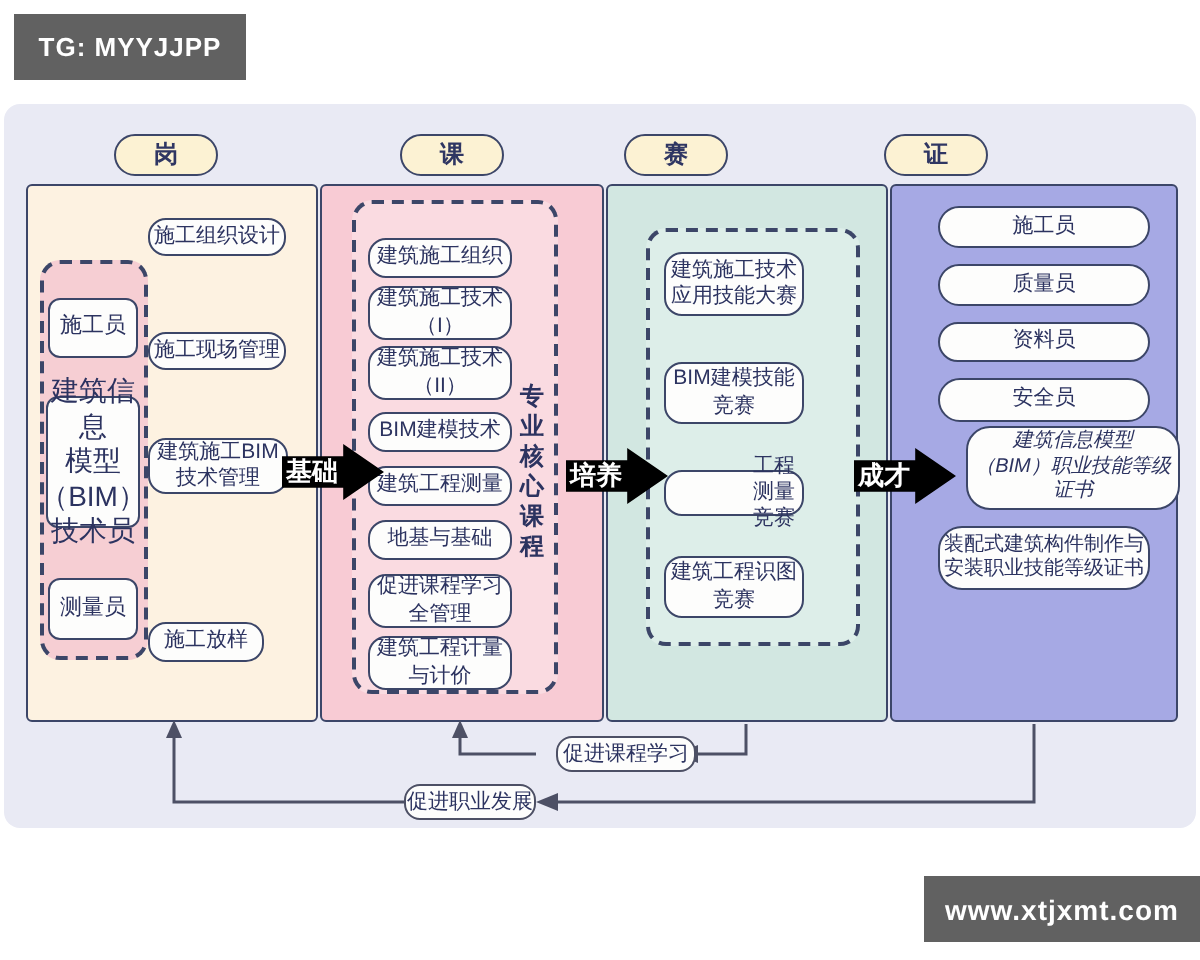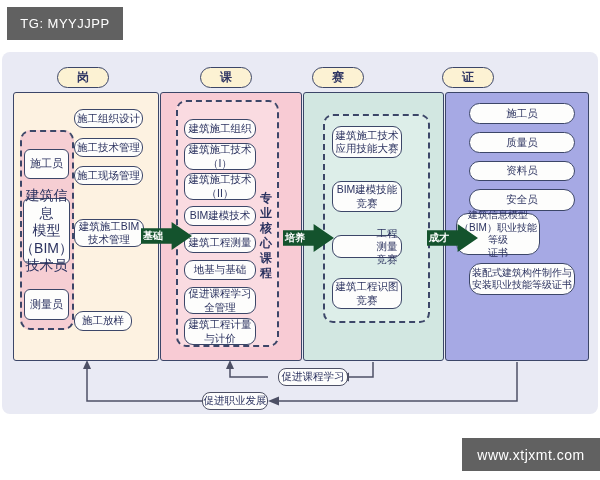--- a/index.html
+++ b/index.html
@@ -1,39 +1,39 @@
 <!DOCTYPE html>
 <html><head>
 <meta charset="utf-8">
 <style>
   html,body{margin:0;padding:0;}
   .page{position:relative;width:600px;height:480px;background:#ffffff;overflow:hidden;
         font-family:"Liberation Sans","DejaVu Sans",sans-serif;color:#2f3663;}
   .panel{position:absolute;left:2px;top:52px;width:596px;height:362px;background:#e9eaf4;border-radius:8px;}
   .wm{position:absolute;background:#616161;color:#fff;display:flex;align-items:center;justify-content:center;
-      font-weight:normal;letter-spacing:.5px;}
+      font-weight:bold;letter-spacing:.5px;}
   .wm-tg{left:7px;top:7px;width:116px;height:33px;font-size:13px;}
   .wm-site{left:462px;top:438px;width:138px;height:33px;font-size:14px;}
   .pill{position:absolute;top:67px;width:50px;height:19px;background:#fcf2d3;border:1.5px solid #3c4668;
         border-radius:11px;display:flex;align-items:center;justify-content:center;
         font-size:12px;font-weight:bold;color:#2f3663;}
   .col{position:absolute;top:92px;height:269px;border:1.5px solid #3c4668;border-radius:3px;box-sizing:border-box;}
   .col-post{left:13px;width:146px;background:#fdf2e1;}
   .col-course{left:160px;width:142px;background:#f8cbd4;}
   .col-comp{left:303px;width:141px;background:#d2e7e1;}
   .col-cert{left:445px;width:144px;background:#a6a9e4;}
   .dashed{position:absolute;border:2px dashed #3c4668;border-radius:10px;box-sizing:border-box;}
   .wbox{position:absolute;background:#fdfdfc;border:1.5px solid #3c4668;border-radius:9px;box-sizing:border-box;
         display:flex;align-items:center;justify-content:center;text-align:center;
         font-size:10.5px;line-height:1.25;white-space:pre-line;color:#2c3360;}
   .vlabel{position:absolute;font-size:12px;font-weight:bold;color:#2c3360;line-height:1.25;
           text-align:left;word-break:break-all;}
-  .parrow{position:absolute;width:51px;height:28px;background:#14532d;
+  .parrow{position:absolute;width:51px;height:28px;background:#000000;
           clip-path:polygon(0 22%,60% 22%,60% 0%,100% 50%,60% 100%,60% 78%,0 78%);
-          display:flex;align-items:center;color:#fff;font-size:10px;font-weight:bold;
+          display:flex;align-items:center;color:#fff;font-size:13px;font-weight:bold;
           padding-left:2px;box-sizing:border-box;z-index:5;}
   .fbox{position:absolute;background:#fdfdfc;border:1.5px solid #4d5065;border-radius:8px;box-sizing:border-box;
         display:flex;align-items:center;justify-content:center;font-size:10.5px;color:#2c3360;z-index:4;}
   svg.lines{position:absolute;left:0;top:0;pointer-events:none;z-index:3;}
 </style>
 </head>
 <body>
 
 <div class="page">
 
@@ -48,21 +48,20 @@
 
   <div class="col col-post">
     <div class="dashed" style="left:6px;top:37px;width:54px;height:200px;background:#f6ced3;"></div>
     <div class="wbox" style="left:10px;top:56px;width:45px;height:30px;border-radius:6px;font-size:11px;">施工员</div>
     <div class="wbox" style="left:9px;top:105px;width:47px;height:66px;border-radius:6px;font-size:14px;">建筑信息
 模型
 （BIM）
 技术员</div>
     <div class="wbox" style="left:10px;top:196px;width:45px;height:31px;border-radius:6px;font-size:11px;">测量员</div>
     <div class="wbox" style="left:60px;top:16px;width:69px;height:19px;">施工组织设计</div>
-    <div class="wbox" style="left:60px;top:45px;width:69px;height:19px;">施工技术管理</div>
     <div class="wbox" style="left:60px;top:73px;width:69px;height:19px;">施工现场管理</div>
     <div class="wbox" style="left:60px;top:126px;width:70px;height:28px;">建筑施工BIM
 技术管理</div>
     <div class="wbox" style="left:60px;top:218px;width:58px;height:20px;">施工放样</div>
   </div>
 
   <div class="col col-course">
     <div class="dashed" style="left:15px;top:7px;width:103px;height:247px;background:#fadbe1;"></div>
     <div class="wbox" style="left:23px;top:26px;width:72px;height:20px;">建筑施工组织</div>
     <div class="wbox" style="left:23px;top:50px;width:72px;height:27px;">建筑施工技术
@@ -88,21 +87,21 @@
     <div class="wbox" style="left:28px;top:142px;width:70px;height:23px;padding-left:40px;">工程测量竞赛</div>
     <div class="wbox" style="left:28px;top:185px;width:70px;height:31px;">建筑工程识图
 竞赛</div>
   </div>
 
   <div class="col col-cert">
     <div class="wbox" style="left:23px;top:10px;width:106px;height:21px;border-radius:11px;">施工员</div>
     <div class="wbox" style="left:23px;top:39px;width:106px;height:21px;border-radius:11px;">质量员</div>
     <div class="wbox" style="left:23px;top:68px;width:106px;height:20px;border-radius:11px;">资料员</div>
     <div class="wbox" style="left:23px;top:96px;width:106px;height:22px;border-radius:11px;">安全员</div>
-    <div class="wbox" style="left:10px;top:120px;width:84px;height:42px;border-radius:12px;font-size:10px;">建筑信息模型
+    <div class="wbox" style="left:37px;top:120px;width:107px;height:42px;border-radius:12px;font-size:10px;font-style:italic;">建筑信息模型
 （BIM）职业技能等级
 证书</div>
     <div class="wbox" style="left:23px;top:170px;width:106px;height:32px;border-radius:12px;font-size:10px;">装配式建筑构件制作与
 安装职业技能等级证书</div>
   </div>
 
   <div class="parrow" style="left:141px;top:222px;">
     <span>基础</span>
   </div>
   <div class="parrow" style="left:283px;top:224px;">

